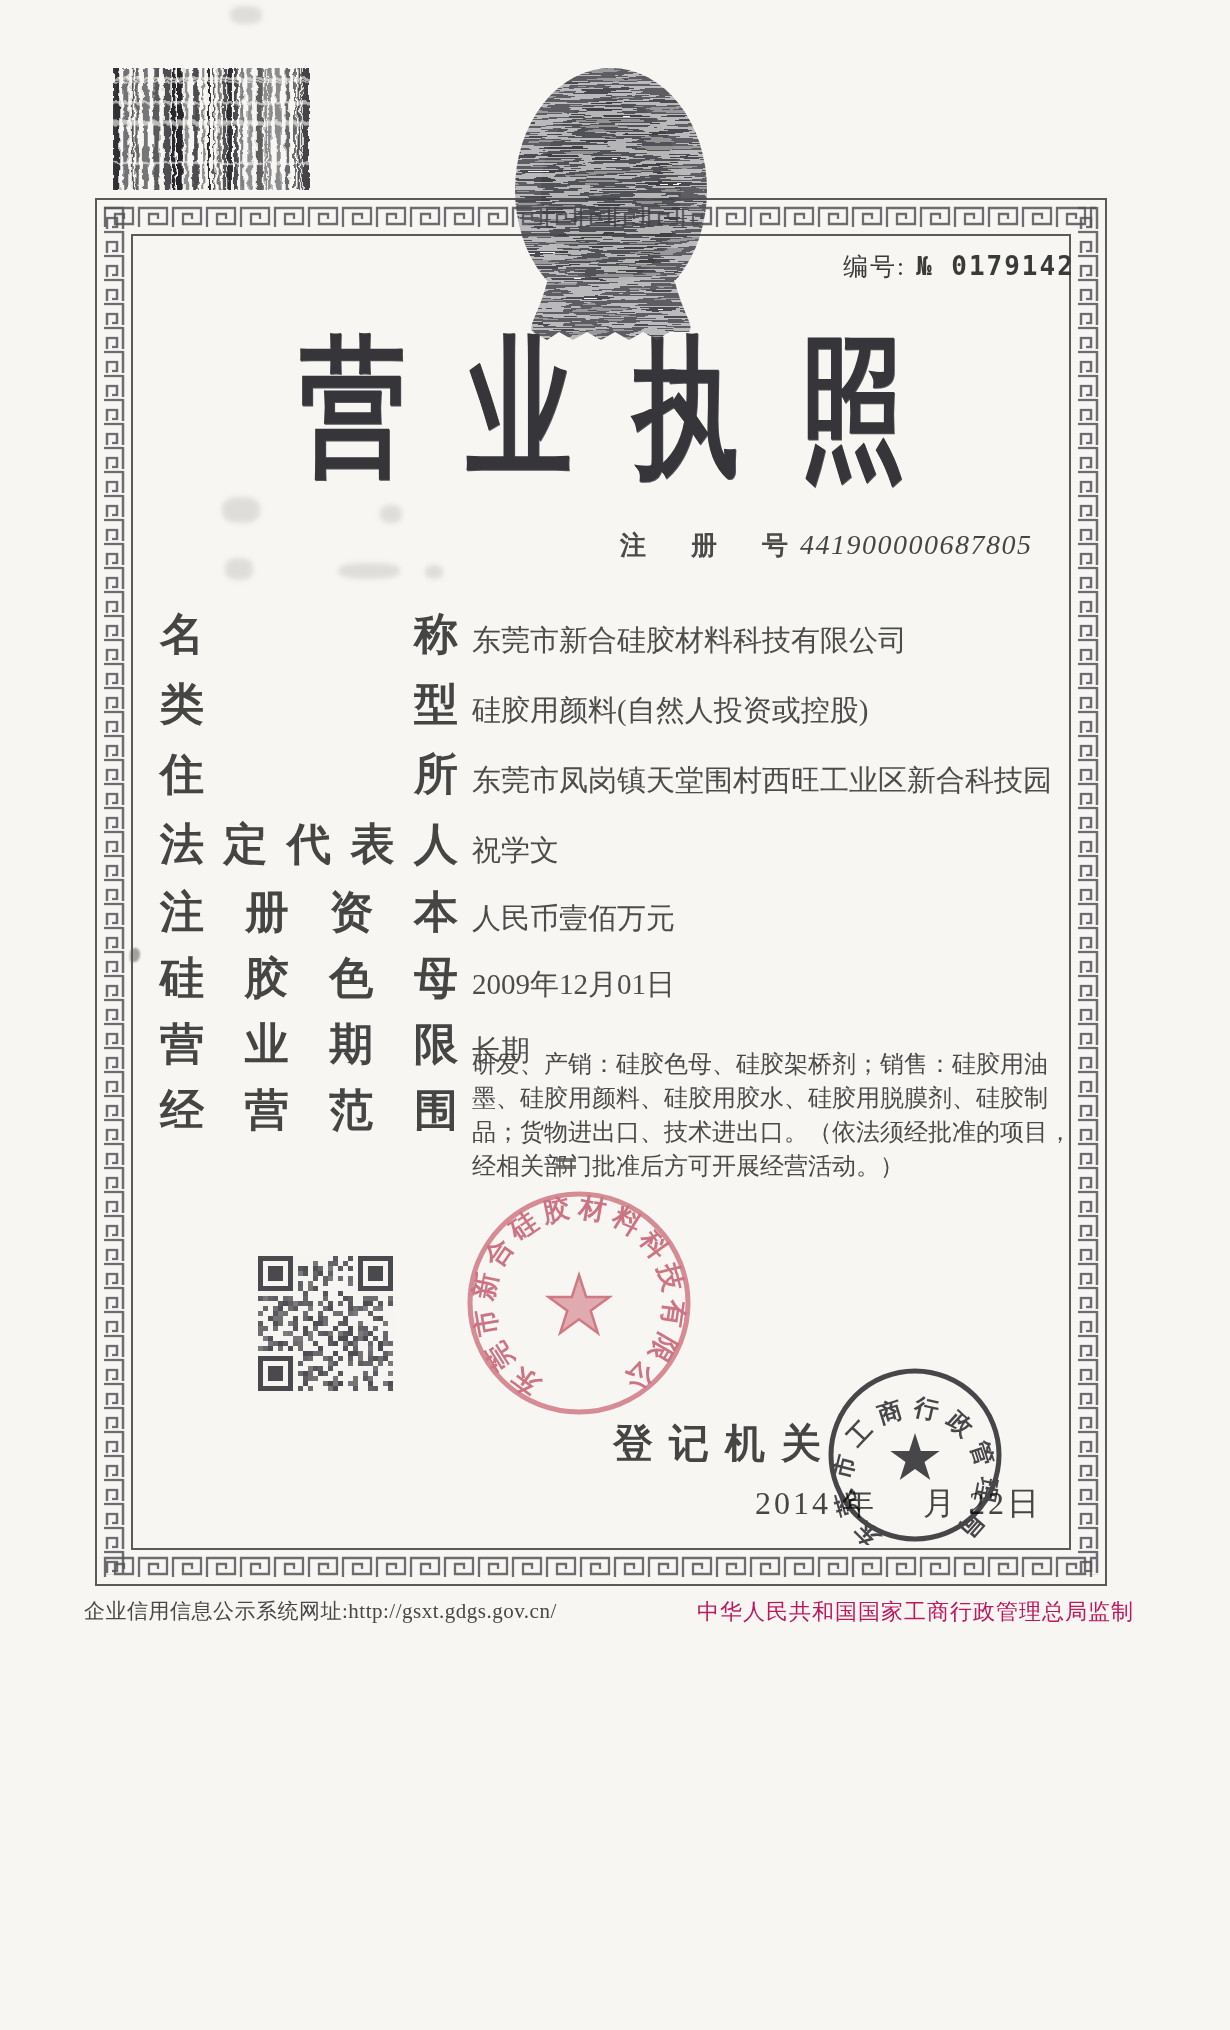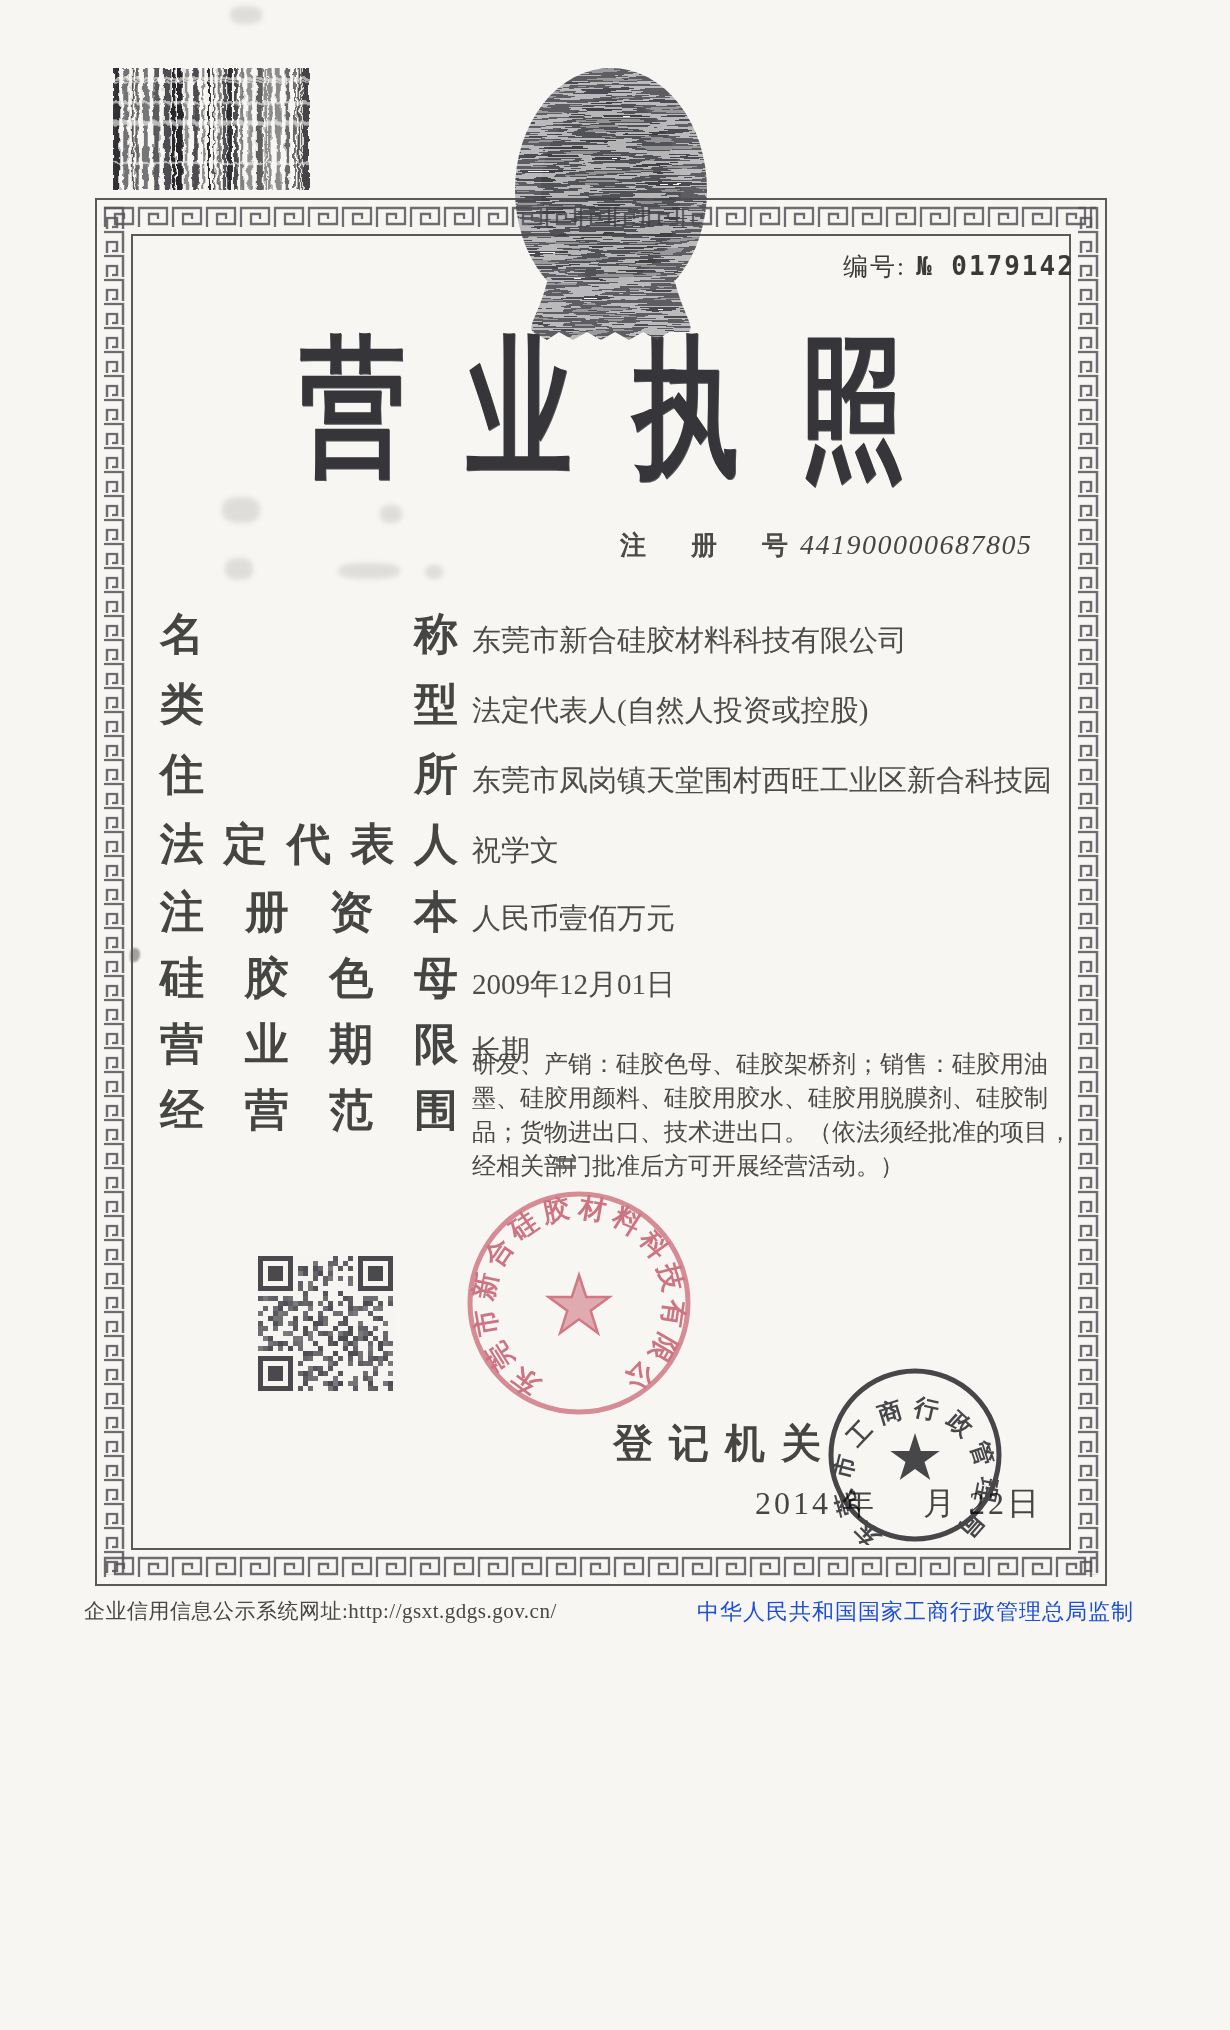--- a/index.html
+++ b/index.html
@@ -35,21 +35,21 @@
   .row:nth-child(n+5){height:66px;}
   .row .lbl{width:298px;font-size:44px;font-weight:600;color:#454544;line-height:1.15;
           text-align:justify;text-align-last:justify;text-justify:inter-character;flex:none;}
   .row .val{margin-left:14px;font-size:29px;color:#4c4c4a;padding-top:10px;line-height:1.2;}
   .row-scope .val{font-size:24px;line-height:34px;width:606px;padding-top:8px;color:#4a4a48;}
   .registrar{position:absolute;left:605px;top:1416px;font-size:40px;font-weight:600;
           letter-spacing:16px;color:#454544;white-space:nowrap;margin-left:8px;}
   .issue-date{position:absolute;left:755px;top:1482px;font-size:32px;color:#454543;
           letter-spacing:3px;white-space:nowrap;}
   .footer-left{position:absolute;left:84px;top:1597px;font-size:21px;color:#474745;letter-spacing:.5px;}
-  .footer-right{position:absolute;left:697px;top:1597px;font-size:22px;color:#1d4ed8;letter-spacing:1px;text-align:center;}
+  .footer-right{position:absolute;left:697px;top:1597px;font-size:22px;color:#be185d;letter-spacing:1px;text-align:center;}
   
   .qr{position:absolute;left:258px;top:1256px;}
   .company-seal{position:absolute;left:459px;top:1183px;mix-blend-mode:multiply;opacity:.8;filter:blur(.3px);}
   .registrar-stamp{position:absolute;left:825px;top:1365px;mix-blend-mode:multiply;opacity:.88;filter:blur(.3px);}
   .seal-text{font-family:"Liberation Serif", serif;font-weight:700;}
   
   .smudge{position:absolute;background:#8a8a88;opacity:.22;filter:blur(2.5px);border-radius:40%;}
   .mark{position:absolute;background:#5a5a58;}
 </style>
 </head>
@@ -169,21 +169,21 @@
     <span class="val">441900000687805</span>
   </div>
 
   <div class="fields">
     <div class="row">
       <span class="lbl">名称</span>
       <span class="val">东莞市新合硅胶材料科技有限公司</span>
     </div>
     <div class="row">
       <span class="lbl">类型</span>
-      <span class="val">法定代表人(自然人投资或控股)</span>
+      <span class="val">硅胶用颜料(自然人投资或控股)</span>
     </div>
     <div class="row">
       <span class="lbl">住所</span>
       <span class="val">东莞市凤岗镇天堂围村西旺工业区新合科技园</span>
     </div>
     <div class="row">
       <span class="lbl">法定代表人</span>
       <span class="val">祝学文</span>
     </div>
     <div class="row">

